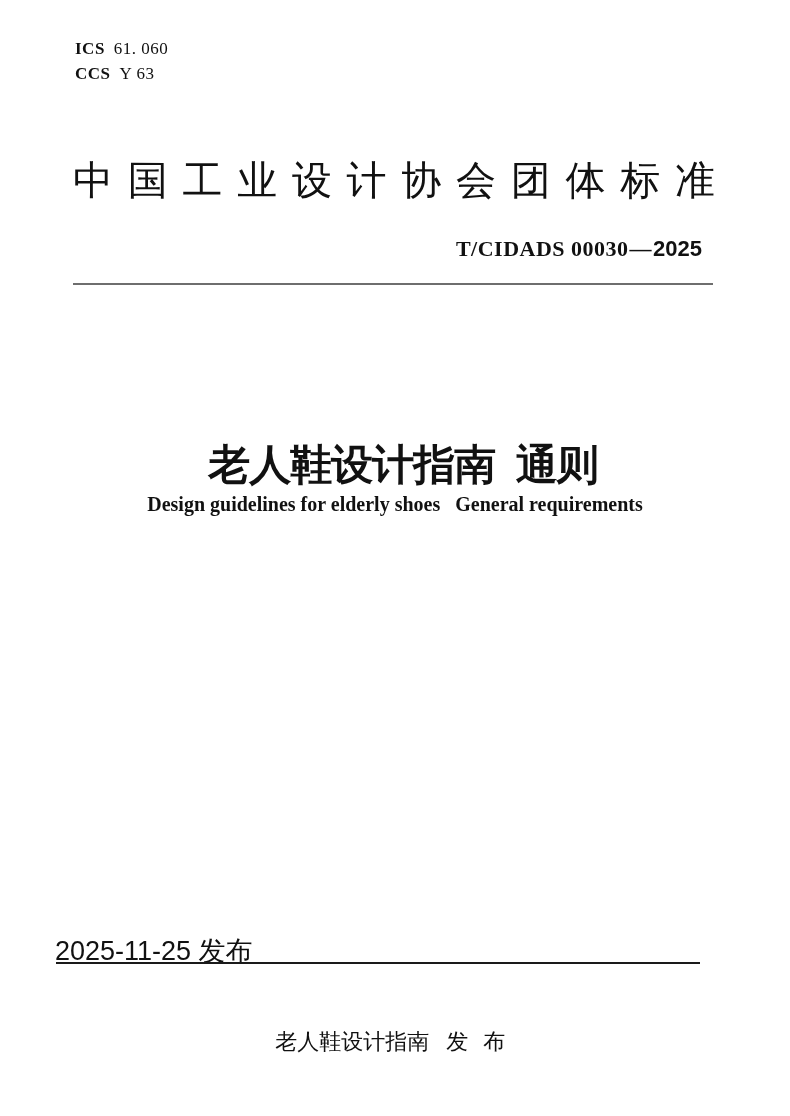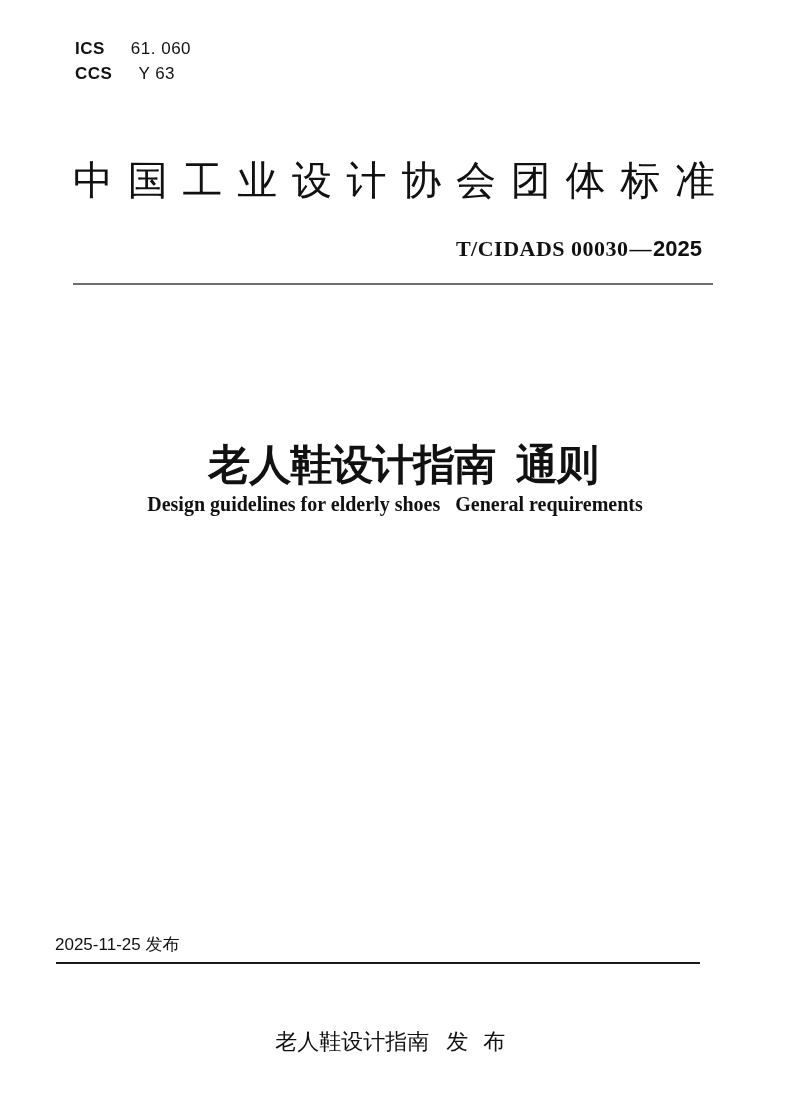--- a/index.html
+++ b/index.html
@@ -10,36 +10,36 @@
   .page {
     position: relative;
     width: 790px;
     height: 1116px;
     background: #ffffff;
     color: #111111;
     font-family: "Liberation Sans", sans-serif;
     overflow: hidden;
   }
   .serif-bold {
-    font-family: Liberation Sans, sans-serif;
+    font-family: Liberation Serif, serif;
     font-weight: bold;
   }
   
   .ics-block {
     position: absolute;
     left: 75px;
     top: 36px;
     font-size: 17px;
     line-height: 25px;
     letter-spacing: 0.5px;
   }
   .ics-line .code-value {
-    font-family: Liberation Sans, sans-serif;
+    font-family: Liberation Serif, serif;
     font-weight: normal;
-    margin-left: 26px;
+    margin-left: 9px;
   }
   
   .org-title {
     position: absolute;
     left: 73px;
     top: 156px;
     width: 642px;
     display: flex;
     justify-content: space-between;
     font-size: 40px;
@@ -108,21 +108,21 @@
     white-space: pre;
   }
   
   .footer-dates {
     position: absolute;
     left: 55px;
     top: 933px;
     width: 645px;
     display: flex;
     justify-content: space-between;
-    font-size: 17px;
+    font-size: 27px;
     letter-spacing: 0;
   }
   .publisher {
     position: absolute;
     left: 56px;
     top: 1001px;
     width: 644px;
     text-align: center;
     font-size: 22px;
     white-space: pre;

